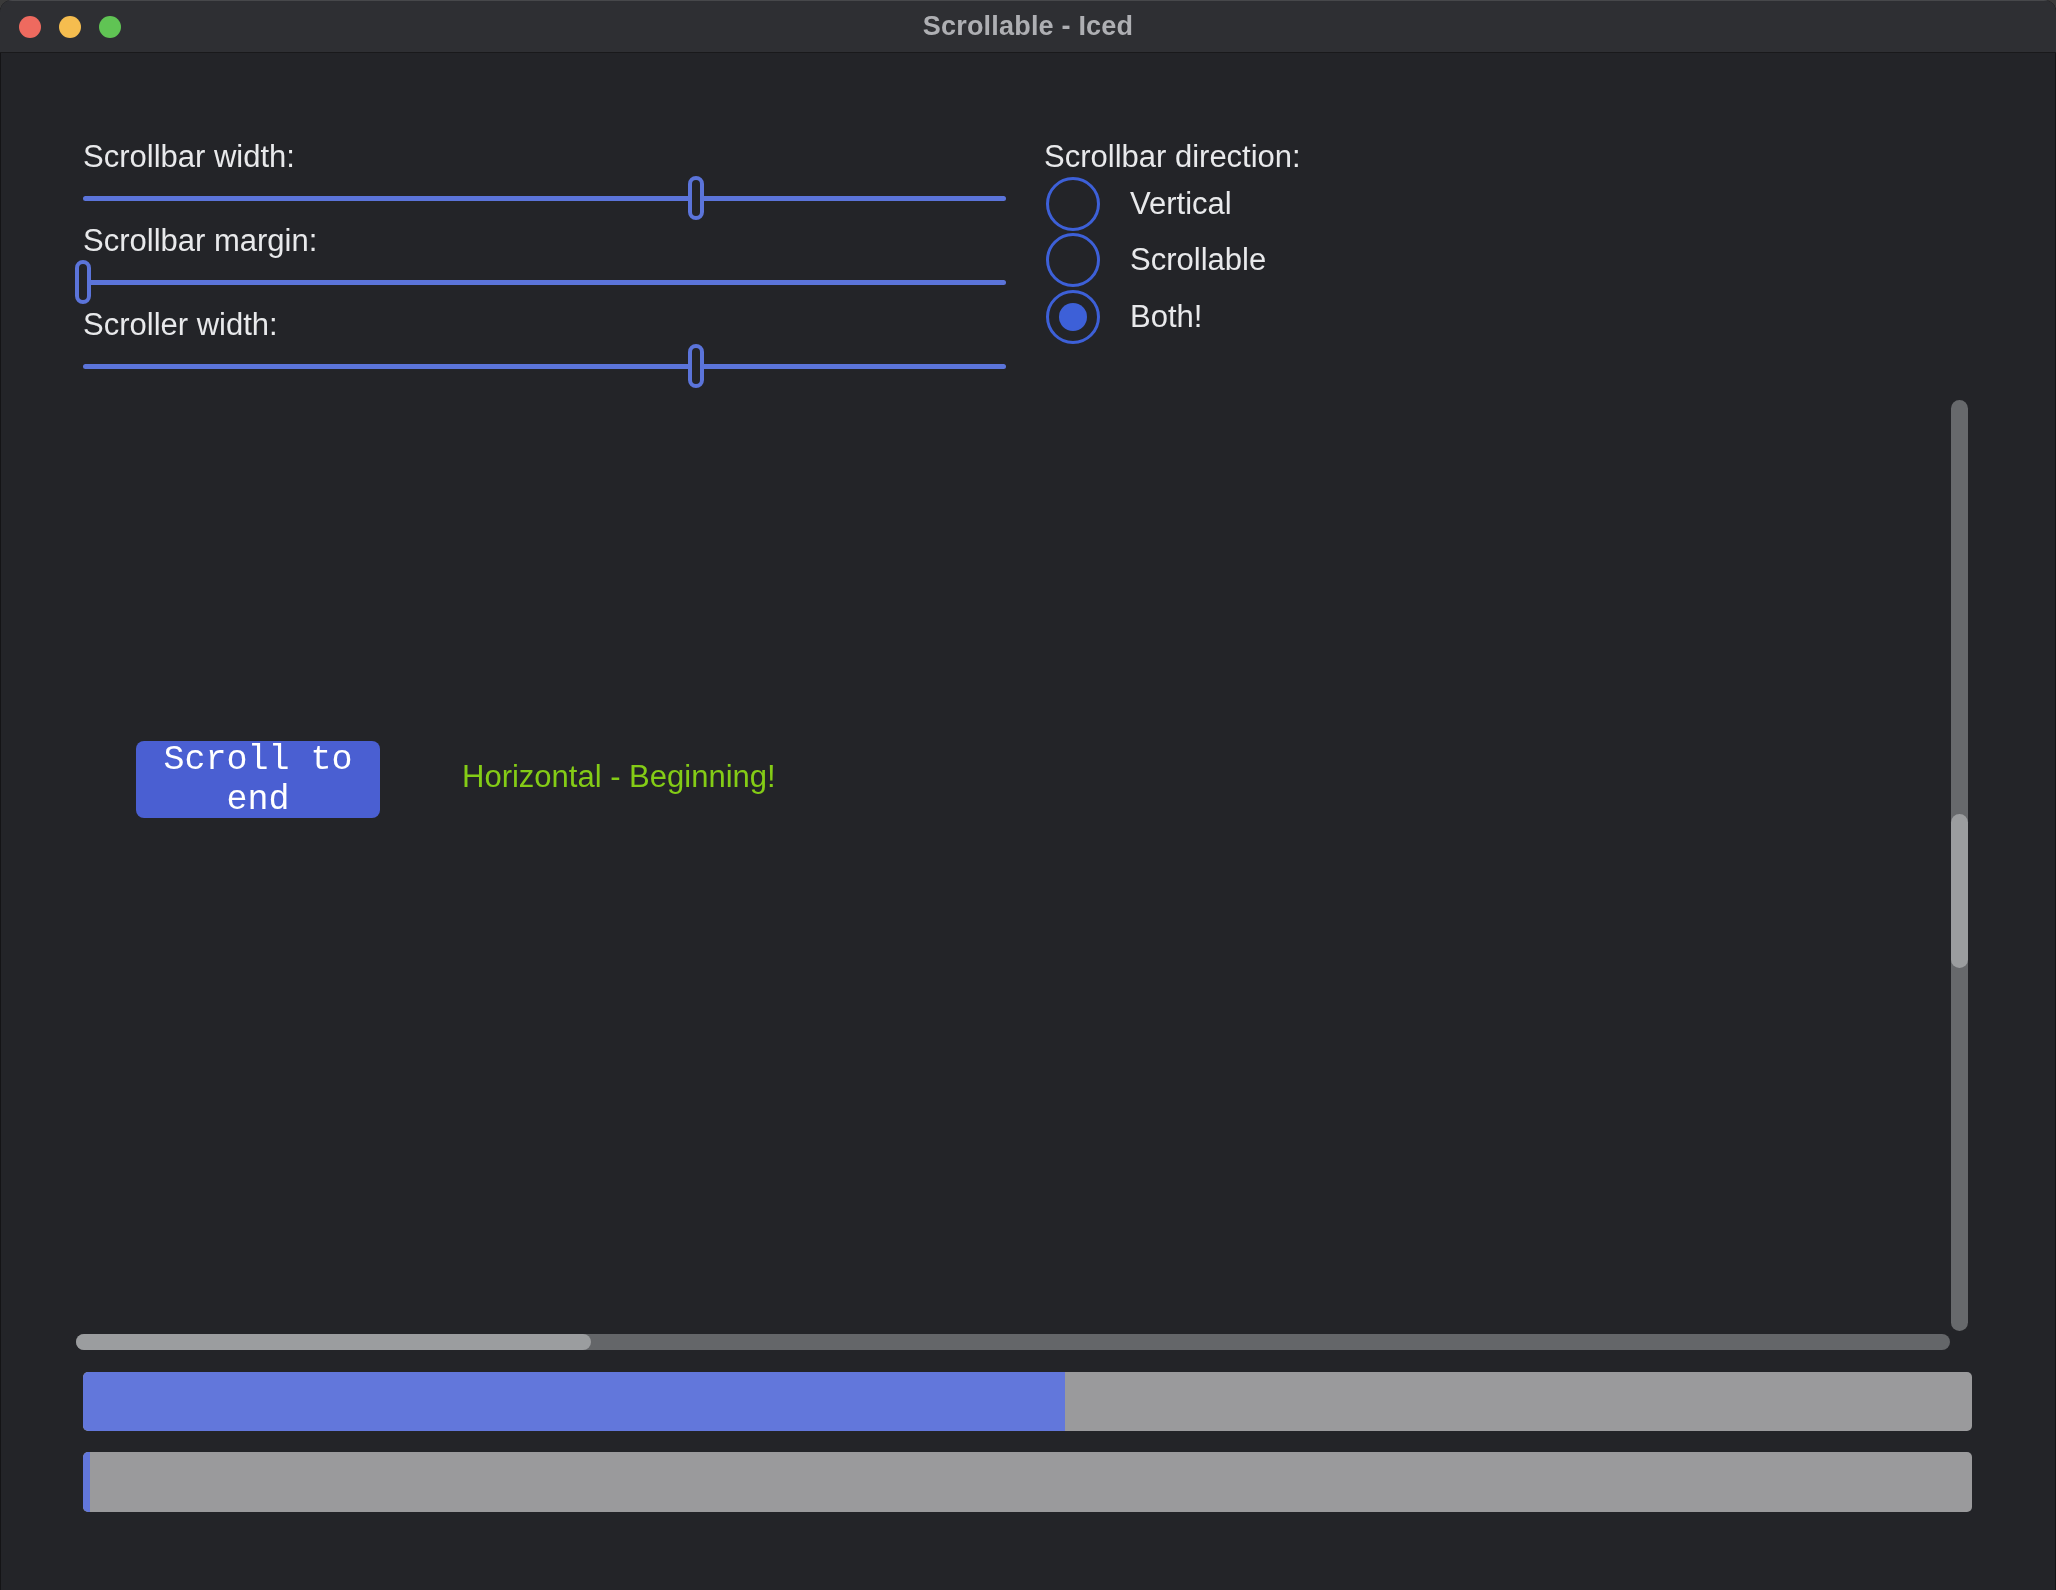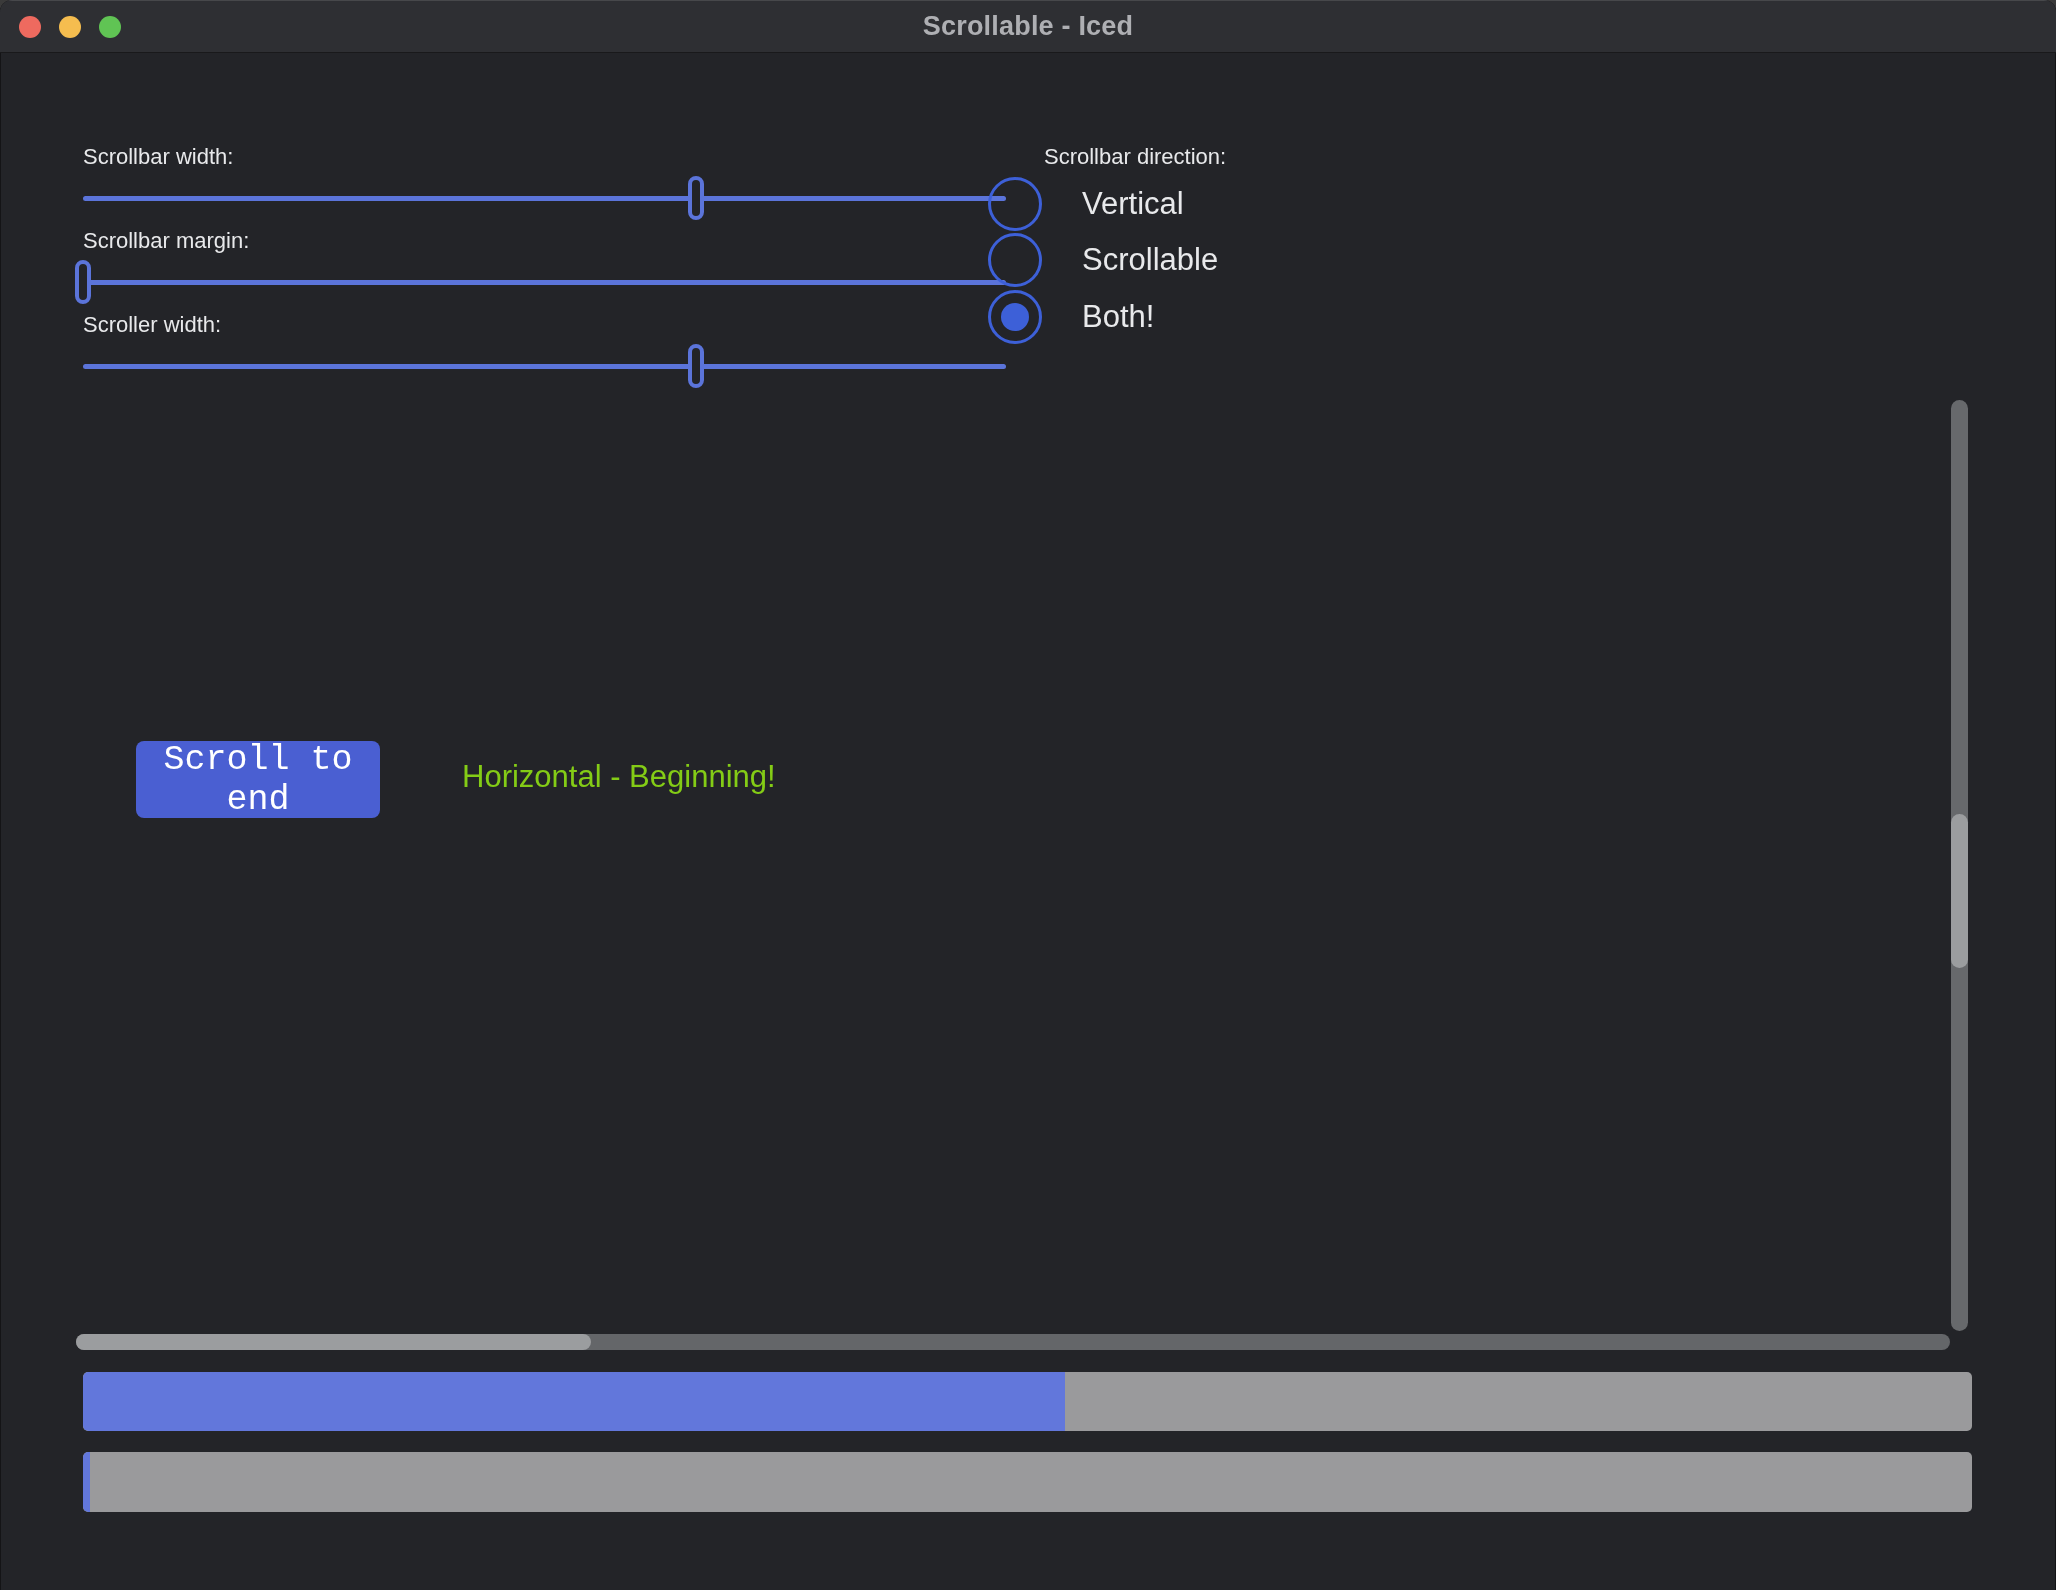--- a/index.html
+++ b/index.html
@@ -30,43 +30,43 @@
     color:#aeafb3;font-size:27px;font-weight:bold;letter-spacing:.2px;
   }
   .traffic{position:absolute;top:16px;width:22px;height:22px;border-radius:50%;}
   .traffic.red{left:19px;background:#ee6a5f;}
   .traffic.yellow{left:59px;background:#f5bd4f;}
   .traffic.green{left:99px;background:#60c454;}
 
   
   .control-label{
     position:absolute;left:83px;
-    color:#e8e9eb;font-size:22px;line-height:40px;white-space:nowrap;
+    color:#e8e9eb;font-size:31px;line-height:40px;white-space:nowrap;
   }
   .slider{
     position:absolute;left:83px;width:923px;height:5px;
     background:var(--accent,#5b74da);border-radius:3px;
   }
   .slider-handle{
     position:absolute;top:-20px;
     left:calc(var(--pct,0) * 1%);
     transform:translateX(-50%);
     width:16px;height:44px;box-sizing:border-box;
     border:4px solid var(--accent,#5b74da);
     border-radius:9px;
     background:#232428;
   }
   #slider-1{top:196px;}
   #slider-2{top:280px;}
   #slider-3{top:364px;}
 
   
   .radio-option{
-    position:absolute;left:988px;height:54px;
-    display:flex;align-items:center;gap:40px;cursor:default;
+    position:absolute;left:1046px;height:54px;
+    display:flex;align-items:center;gap:30px;cursor:default;
   }
   .radio-circle{
     width:54px;height:54px;box-sizing:border-box;flex:0 0 auto;
     border:3px solid var(--radio-blue,#3d60d8);
     border-radius:50%;
     display:flex;align-items:center;justify-content:center;
   }
   .radio-dot{
     width:28px;height:28px;border-radius:50%;
     background:var(--radio-blue,#3d60d8);

